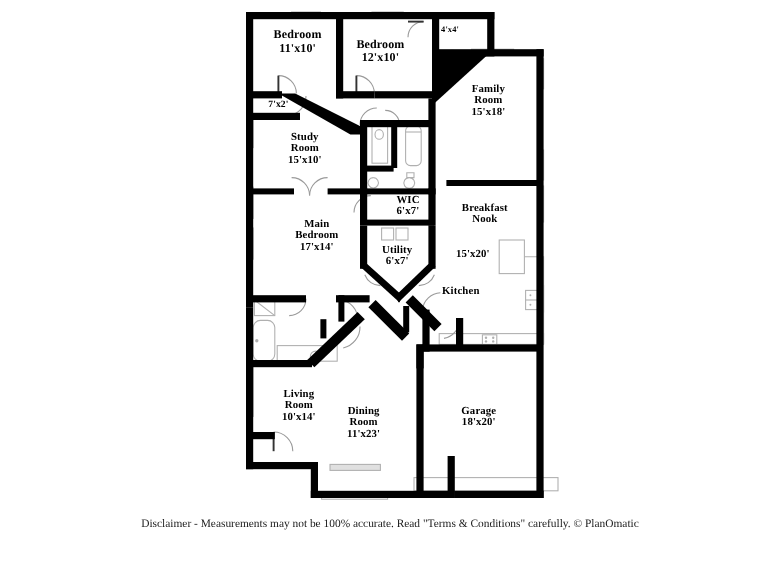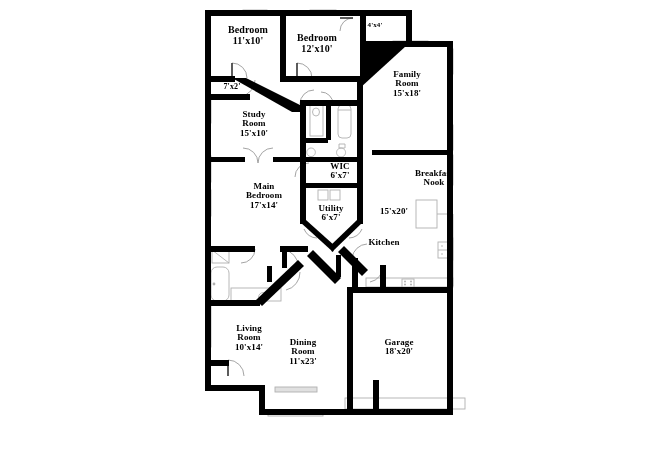--- a/index.html
+++ b/index.html
@@ -245,21 +245,21 @@
     <span class="nm">Study</span>
     <span class="nm">Room</span>
     <span class="dim">15'x10'</span>
   </div>
 
   <div class="room-label sz-9" style="left:340px;top:162px;transform:translateX(-50%);">
     <span class="nm">WIC</span>
     <span class="dim">6'x7'</span>
   </div>
 
-  <div class="room-label sz-9" style="left:404px;top:169px;transform:translateX(-50%);margin-left:30px;">
+  <div class="room-label sz-9" style="left:404px;top:169px;transform:translateX(-50%);">
     <span class="nm">Breakfast</span>
     <span class="nm">Nook</span>
   </div>
 
   <div class="room-label sz-9" style="left:394px;top:207px;transform:translateX(-50%);">
     <span class="dim">15'x20'</span>
   </div>
 
   <div class="room-label sz-9" style="left:264px;top:182px;transform:translateX(-50%);">
     <span class="nm">Main</span>
@@ -286,14 +286,15 @@
     <span class="nm">Dining</span>
     <span class="nm">Room</span>
     <span class="dim">11'x23'</span>
   </div>
 
   <div class="room-label sz-9" style="left:399px;top:338px;transform:translateX(-50%);">
     <span class="nm">Garage</span>
     <span class="dim">18'x20'</span>
   </div>
 
+  <div id="disclaimer">Disclaimer - Measurements may not be 100% accurate. Read "Terms &amp; Conditions" carefully. © PlanOmatic</div>
 
 </div>
 
 </body></html>

